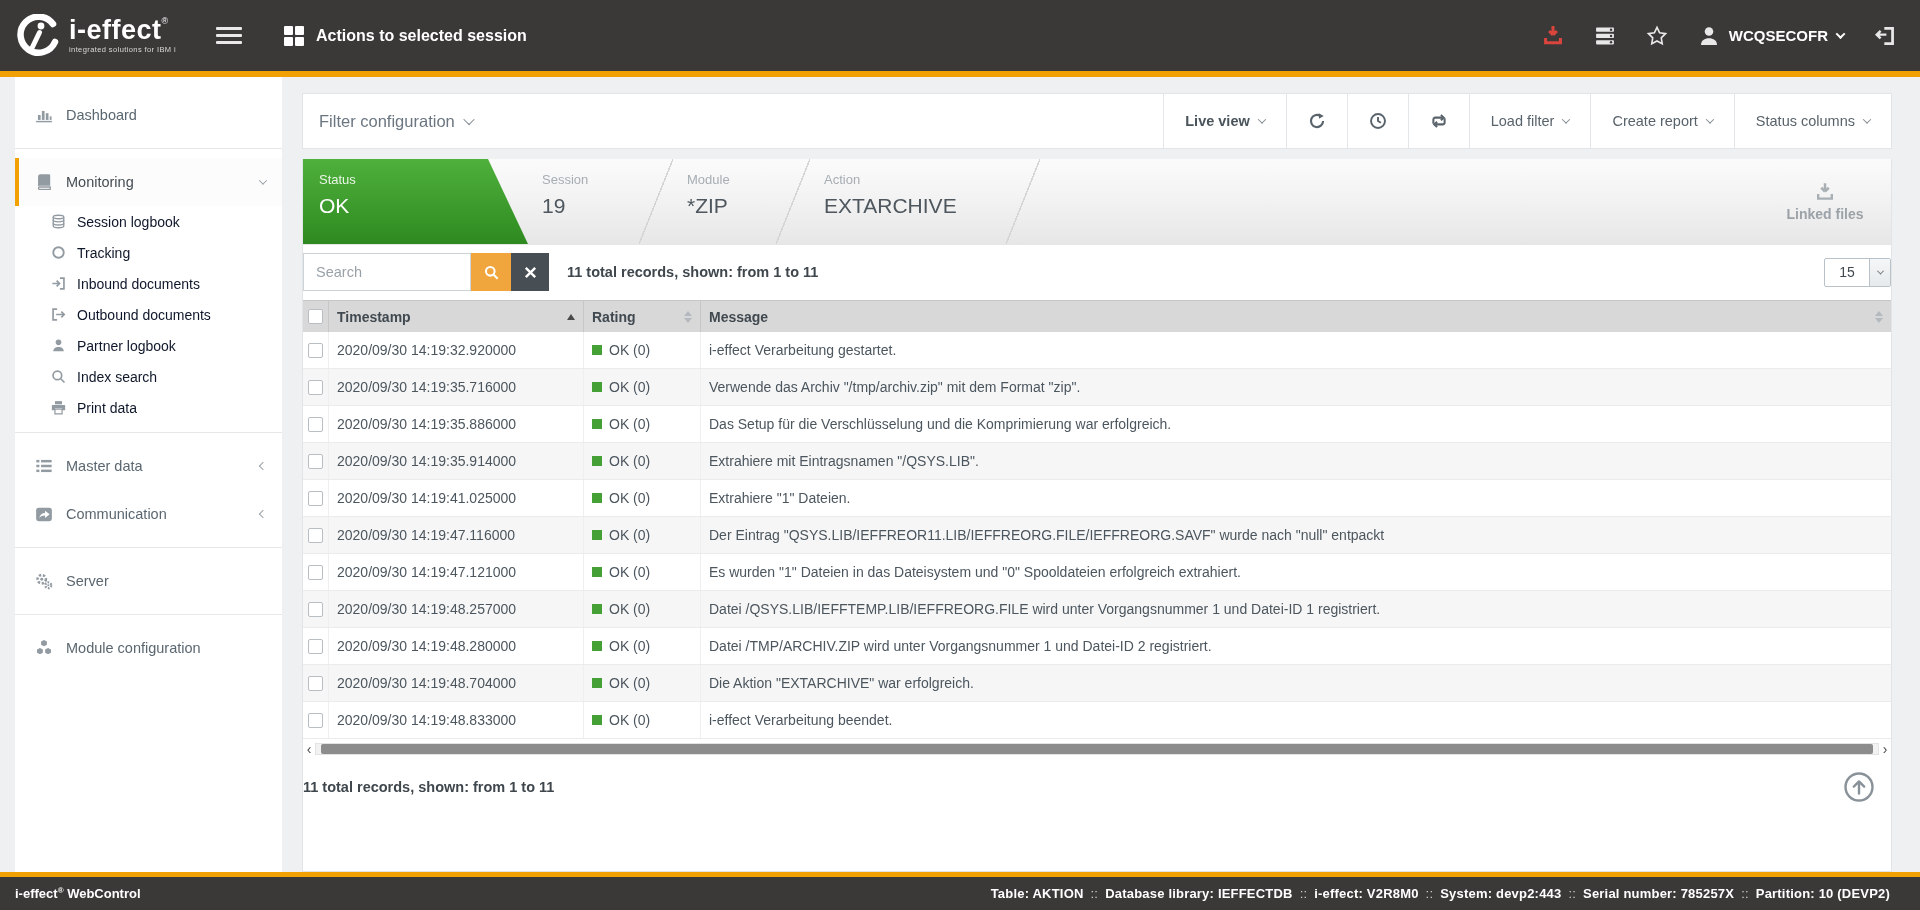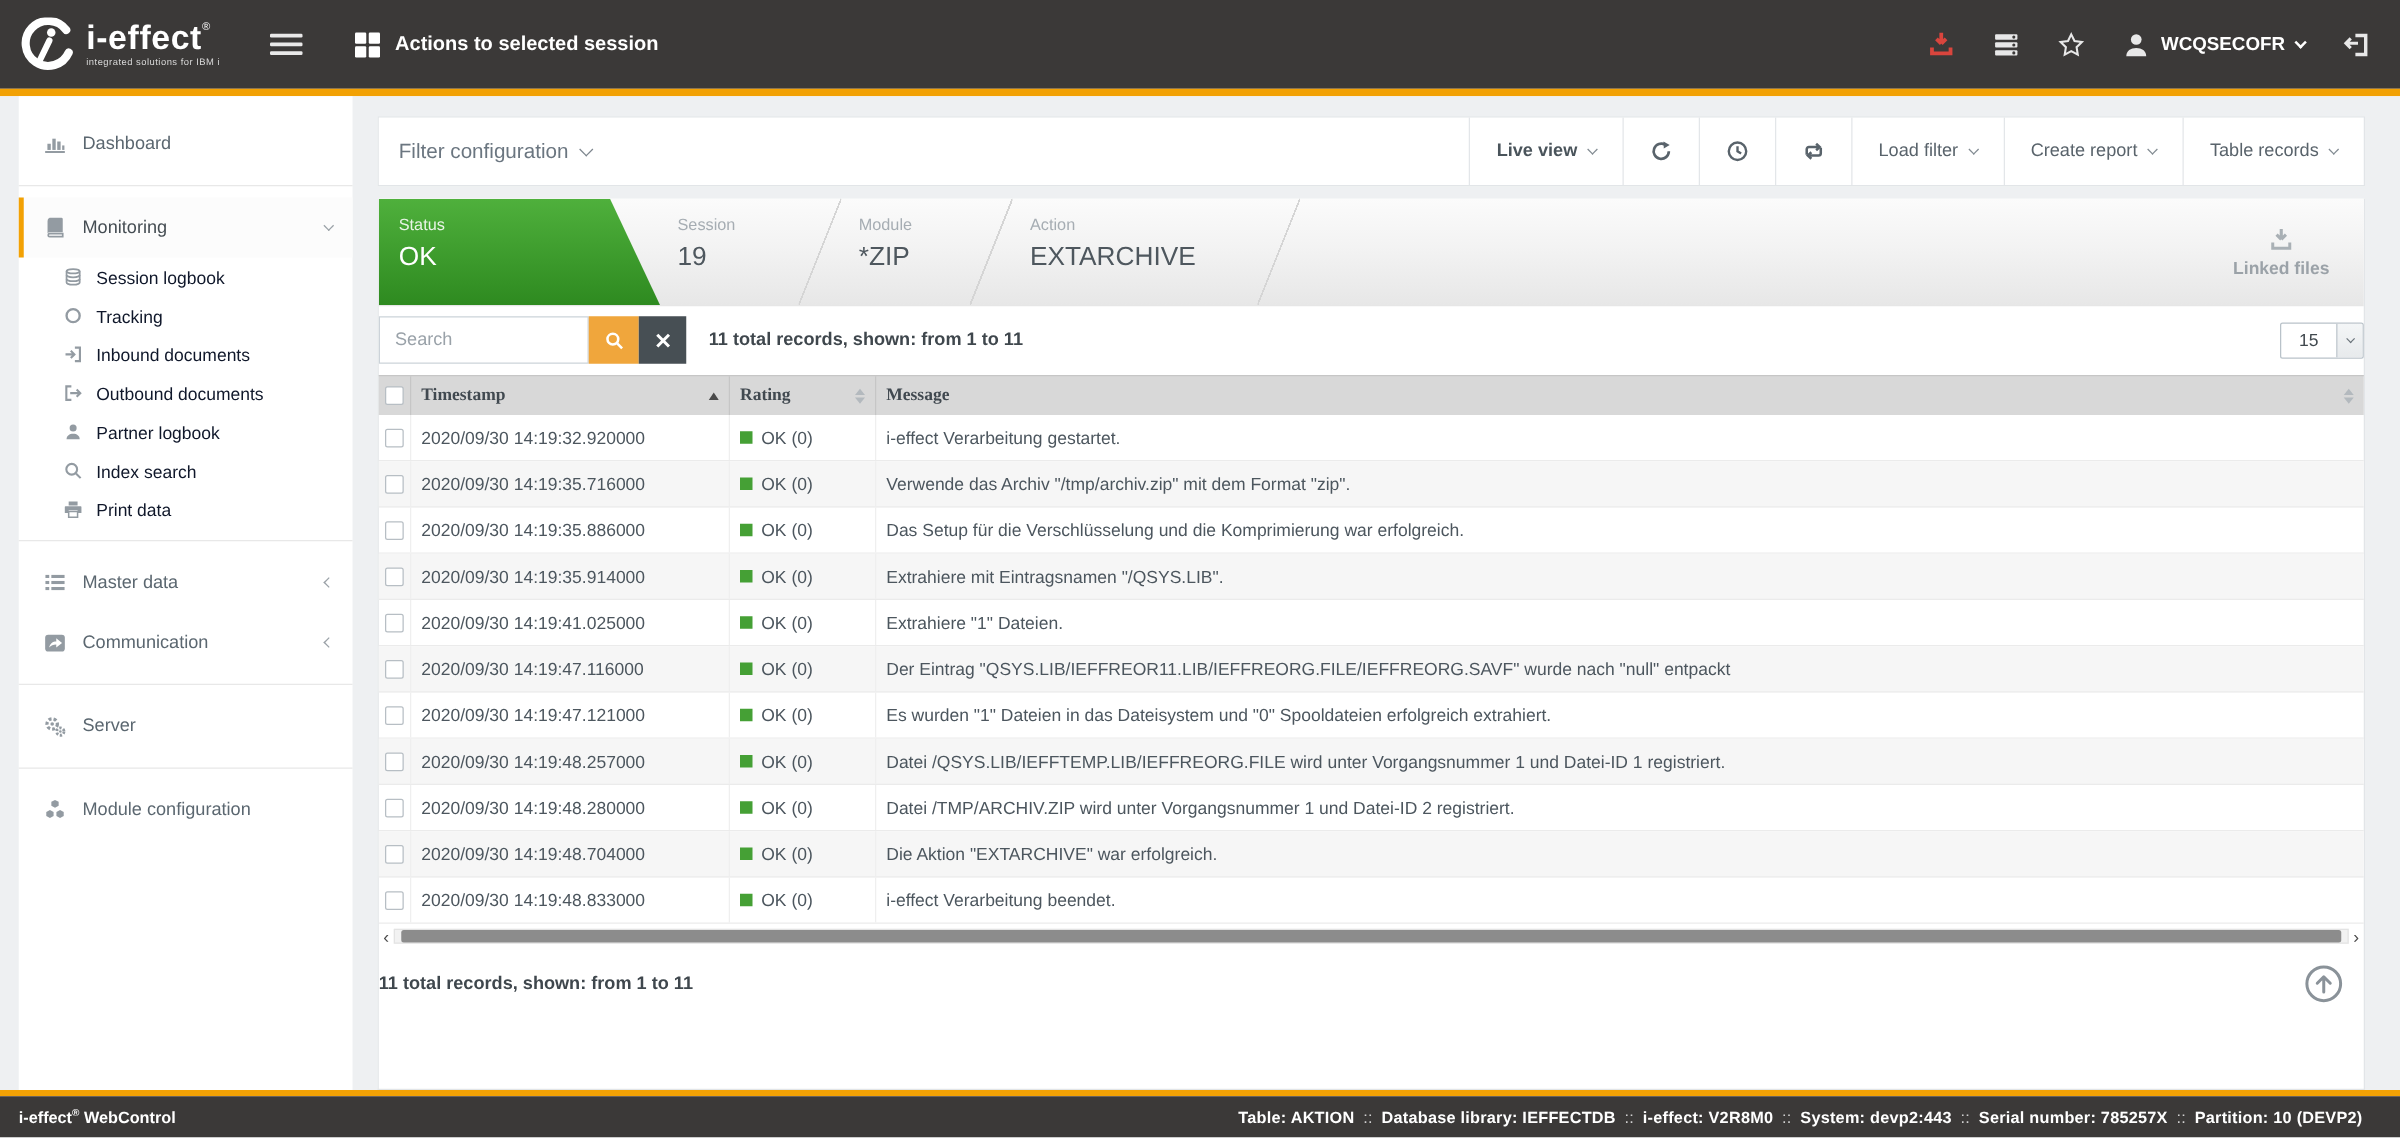--- a/index.html
+++ b/index.html
@@ -83,21 +83,21 @@
   .btn-clear { width:38px; height:38px; background:#474f54; border:none; display:flex; align-items:center; justify-content:center; color:#fff; }
   .btn-search svg, .btn-clear svg { width:15px; height:15px; }
   .records-summary { margin-left:18px; font-weight:bold; color:#3f474d; font-size:14.5px; }
   .pagesize { margin-left:auto; display:flex; height:29px; border:1px solid #b9c2c9; border-radius:2px; overflow:hidden; background:#fff; }
   .pagesize .val { width:44px; display:flex; align-items:center; justify-content:center; font-size:14px; color:#40484e; }
   .pagesize .addon { width:21px; background:linear-gradient(#f4f6f7,#e7eaec); border-left:1px solid #b9c2c9; display:flex; align-items:center; justify-content:center; color:#6b747b; }
   .pagesize .chev { width:5px; height:5px; border-width:1.5px; }
 
   
   .tbl-header { display:grid; grid-template-columns:26px 255px 117px 1fr; background:#d8d8d8; height:32px; border-top:1px solid #c6c6c6; }
-  .th { display:flex; align-items:center; padding:0 8px; font-weight:bold; font-size:14px; color:#414950; border-right:1px solid #c6c6c6;font-family:Liberation Serif, serif; }
+  .th { display:flex; align-items:center; padding:0 8px; font-weight:bold; font-size:14px; color:#414950; border-right:1px solid #c6c6c6; }
   .th:last-child { border-right:none; }
   .trow { display:grid; grid-template-columns:26px 255px 117px 1fr; height:37px; border-bottom:1px solid #ebebeb; }
   .trow:nth-child(even) { background:#f6f6f6; }
   .td { display:flex; align-items:center; padding:0 8px; font-size:14px; color:#4c565e; border-right:1px solid #efefef; overflow:hidden; white-space:nowrap; }
   .td:last-child { border-right:none; }
   .cbx { width:15px; height:15px; background:#fff; border:1px solid #b7bec4; border-radius:2px; display:inline-block; }
   .cbx-cell { display:flex; align-items:center; justify-content:center; padding:0; }
   .sort { margin-left:auto; display:flex; flex-direction:column; align-items:center; gap:2px; }
   .arr-up { width:0; height:0; border-left:4.5px solid transparent; border-right:4.5px solid transparent; border-bottom:6px solid #4a4a4a; }
   .arr-up.lite { border-bottom-color:#b3b9be; border-left-width:4px; border-right-width:4px; border-bottom-width:5px; }
@@ -373,21 +373,21 @@
           </div>
           <div class="tb-btn clickable">
             <span>Load filter</span>
             <span class="chev down"></span>
           </div>
           <div class="tb-btn clickable">
             <span>Create report</span>
             <span class="chev down"></span>
           </div>
           <div class="tb-btn clickable">
-            <span>Table records</span>
+            <span>Status columns</span>
             <span class="chev down"></span>
           </div>
         </div>
     </div>
 
     <div class="content-card">
 
       <div class="tabs-band" id="tabs-band">
           <div class="tab clickable tab-status green">
             <span class="tab-label">Status</span>

